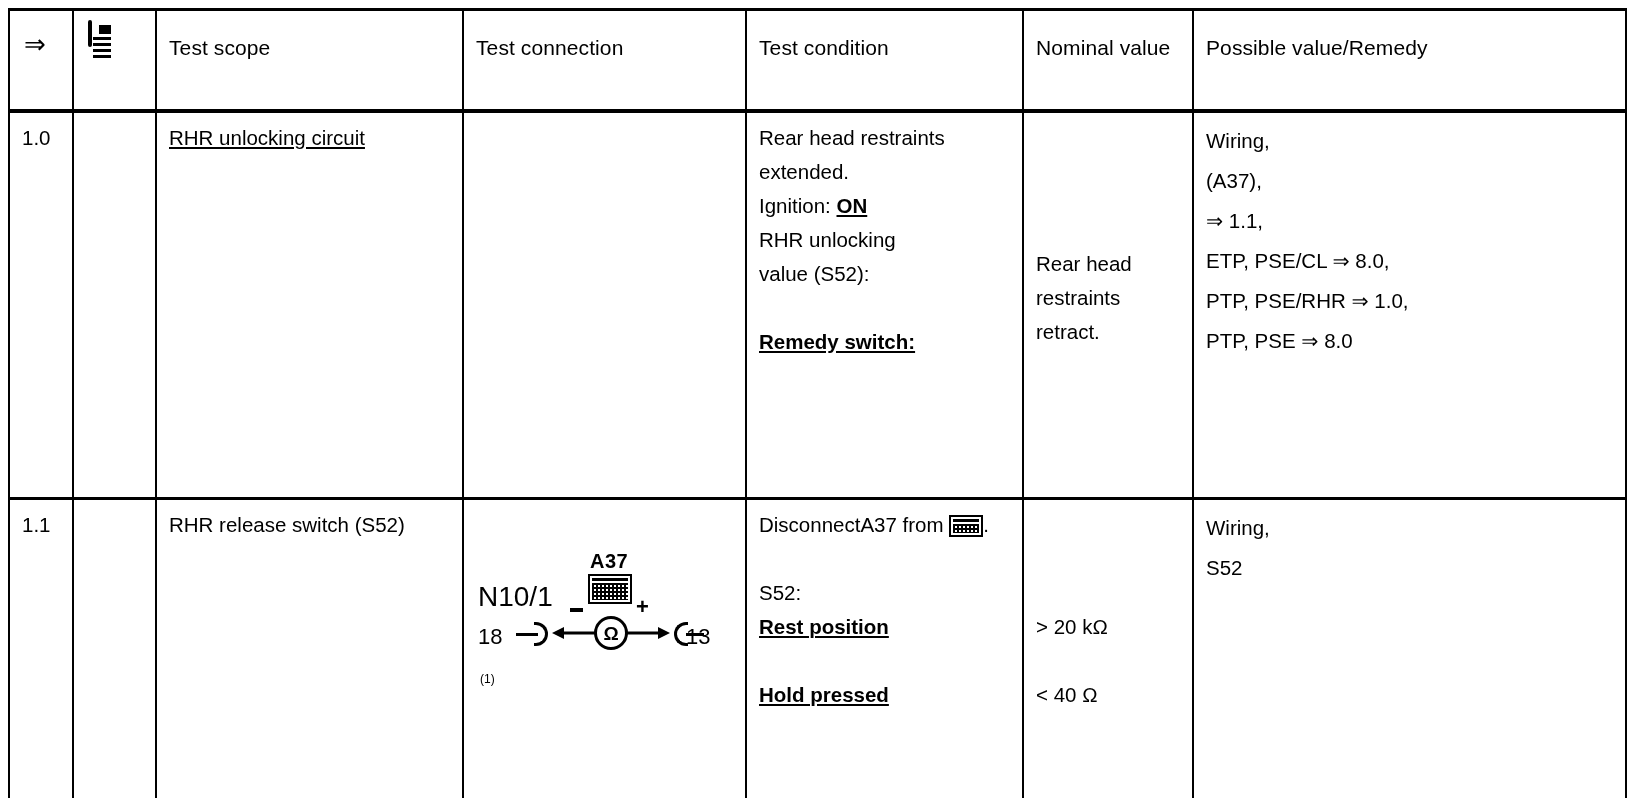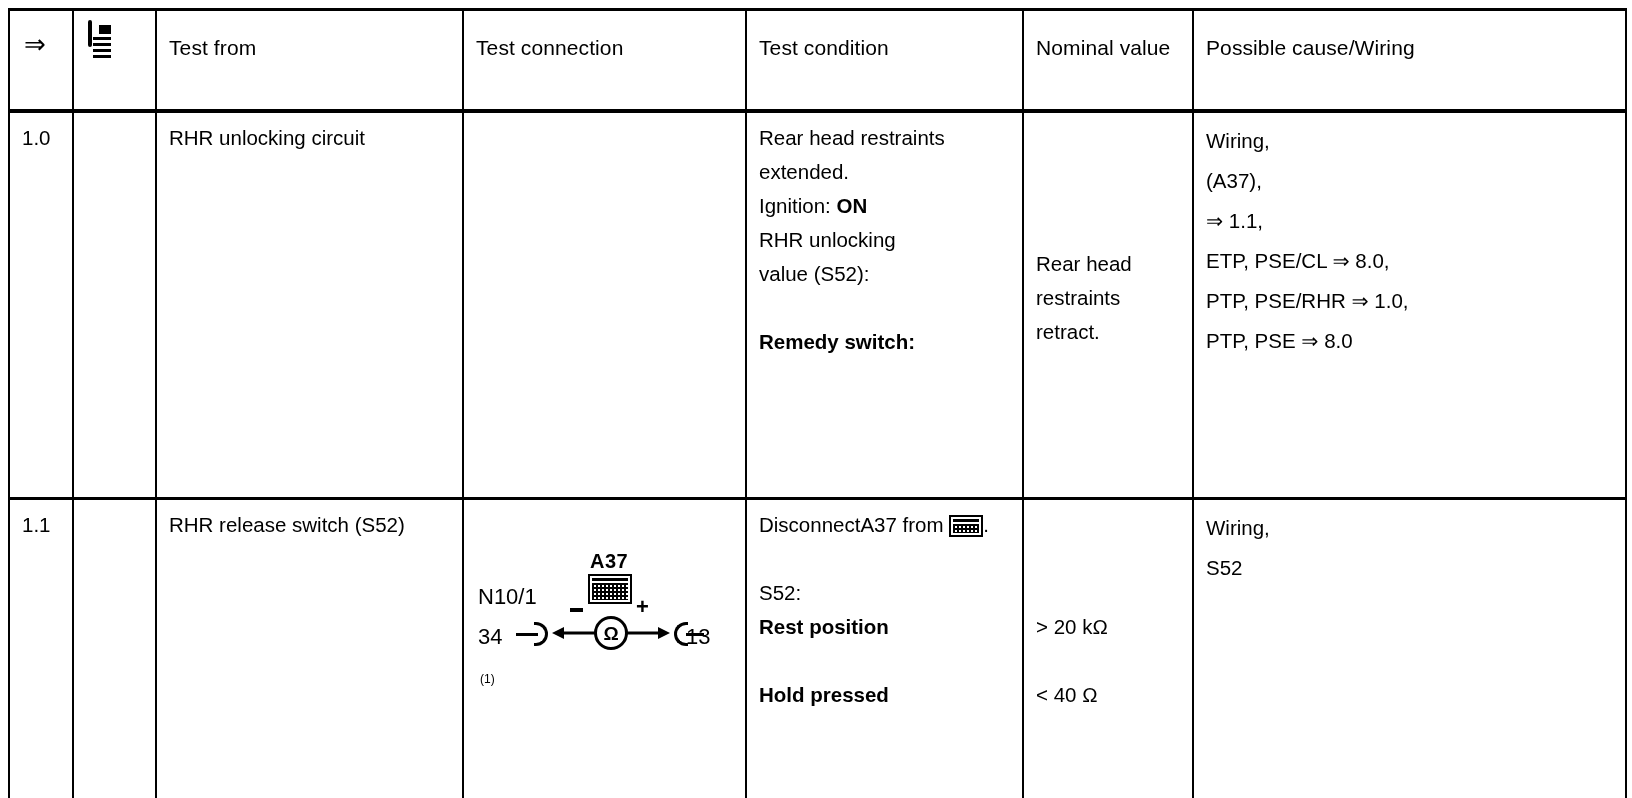--- a/index.html
+++ b/index.html
@@ -80,21 +80,21 @@
   }
   tr.row-1 > td { height: 368px; }
   tr.row-2 > td { height: 283px; }
 
   .num {
     font-size: 19px;
     line-height: 22px;
     padding-top: 2px;
   }
 
-  .bold { font-weight: bold; }
+  .bold { font-weight: bold; text-decoration: underline; }
   .spacer-line { height: 34px; }
   .tight { line-height: 40px; }
 
   .cell-txt { white-space: pre-line; }
 
   
   .tester-icon {
     position: relative;
     width: 26px;
     height: 44px;
@@ -186,21 +186,21 @@
   }
   .c-socket {
     position: absolute;
     left: 110px;
     top: 30px;
   }
   .c-n101 {
     position: absolute;
     left: 0px;
     top: 36px;
-    font-size: 22px;
+    font-size: 28px;
   }
   .c-21 {
     position: absolute;
     left: 0px;
     top: 76px;
     font-size: 22px;
   }
   .c-13 {
     position: absolute;
     left: 208px;
@@ -314,25 +314,25 @@
       <col class="c-nom">
       <col class="c-remedy">
     </colgroup>
 
     <thead>
       <tr class="hdr">
         <th class="arrow-cell">⇒</th>
         <th class="tester-cell">
           <span class="tester-icon"></span>
         </th>
-        <th>Test from</th>
+        <th>Test scope</th>
         <th>Test connection</th>
         <th>Test condition</th>
         <th>Nominal value</th>
-        <th>Possible cause/Wiring</th>
+        <th>Possible value/Remedy</th>
       </tr>
     </thead>
 
     <tbody>
 
       <tr class="body-row row-1">
         <td class="num">1.0</td>
 
         <td></td>
 
@@ -373,21 +373,21 @@
 
         <td></td>
 
         <td>RHR release switch (S52)</td>
 
         <td>
           <div class="circuit">
             <div class="c-a37-label">A37</div>
             <span class="socket big c-socket"></span>
             <div class="c-n101">N10/1</div>
-            <div class="c-21">34</div>
+            <div class="c-21">18</div>
             <div class="c-13">13</div>
             <div class="c-1">(1)</div>
 
             <div class="c-wire-l"></div>
             <div class="c-term-l"></div>
             <div class="c-term-r"></div>
             <div class="c-wire-r"></div>
 
             <div class="c-minus"></div>
             <div class="c-plus">+</div>

